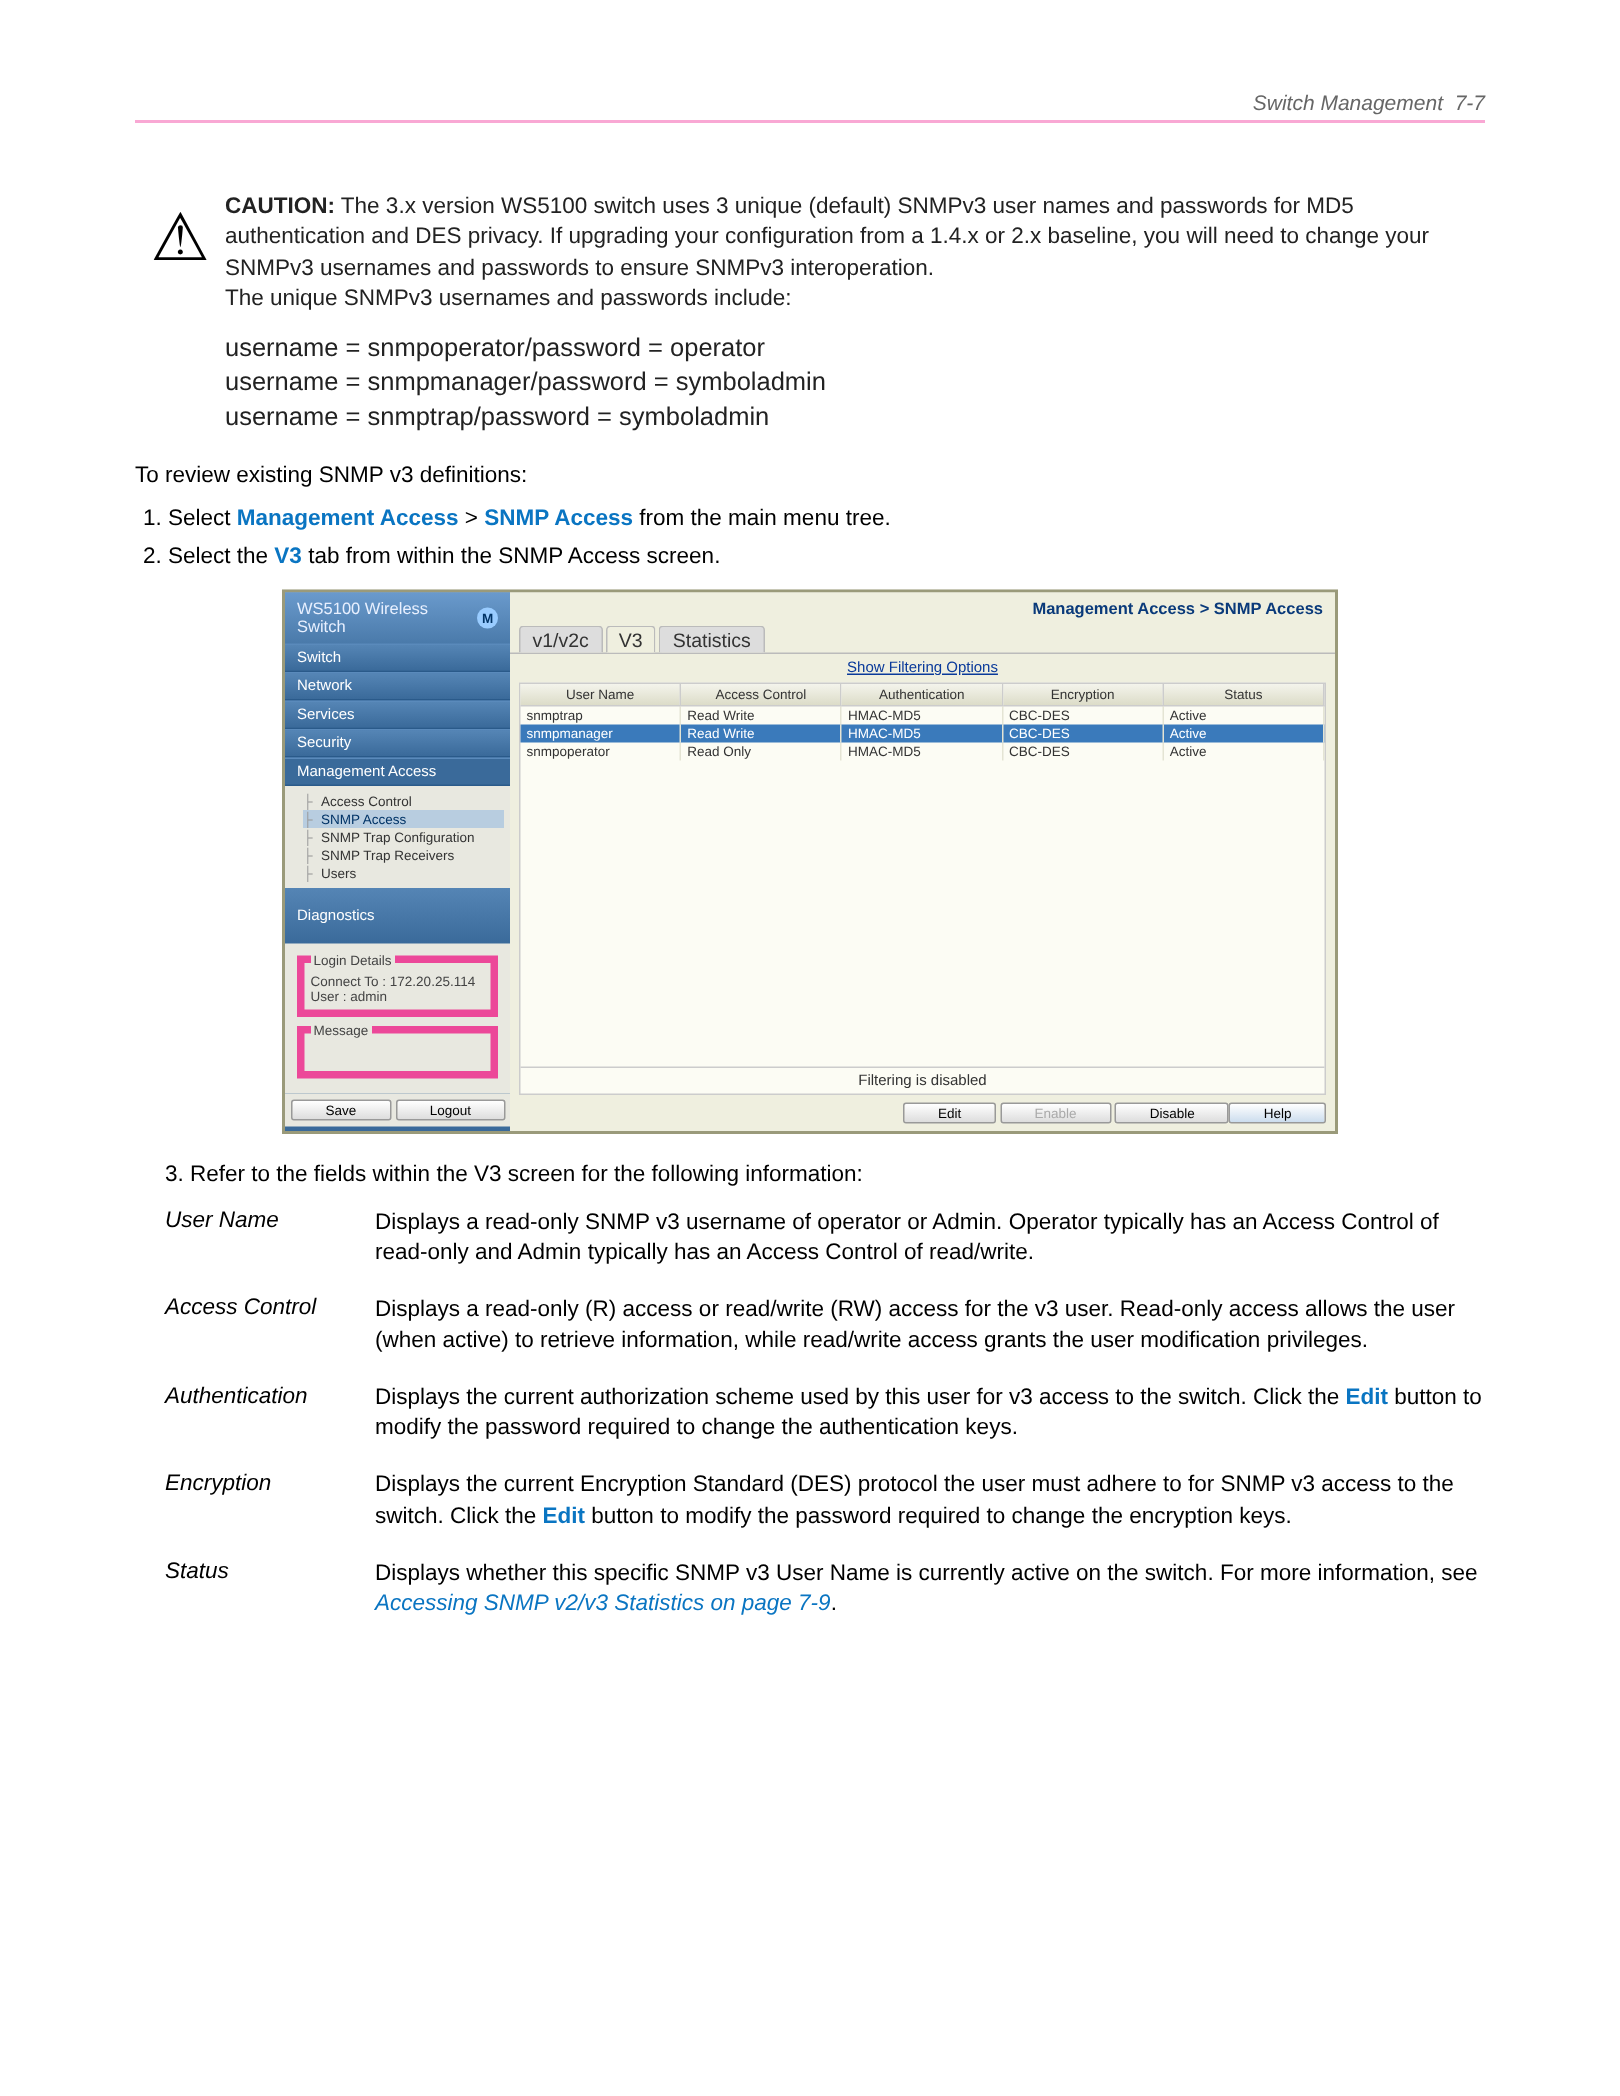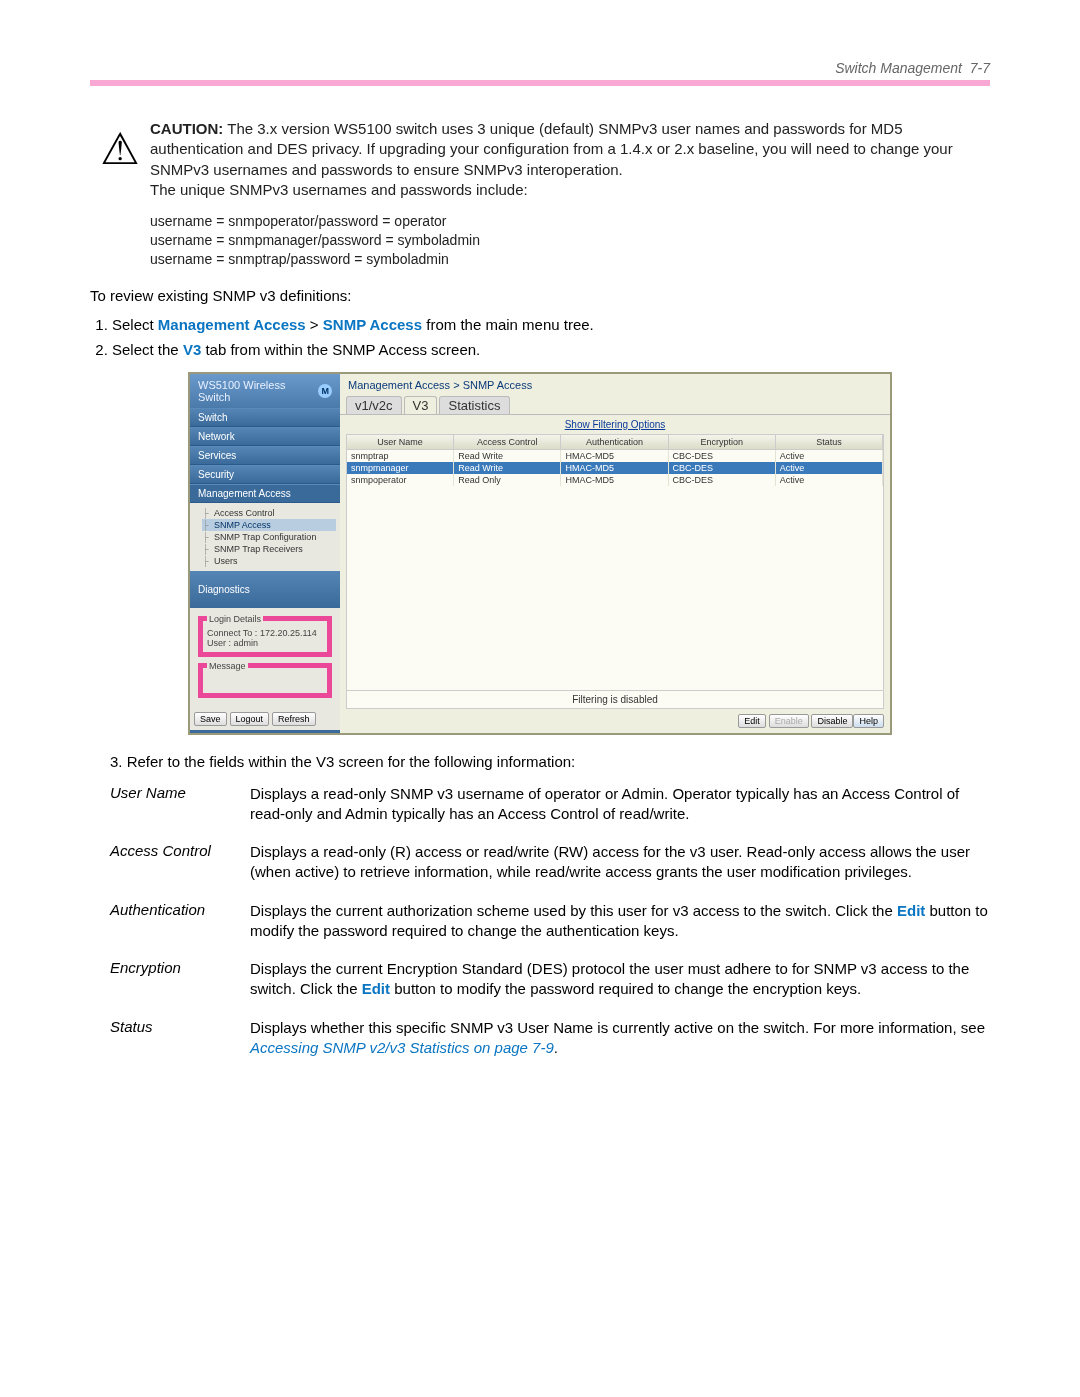--- a/index.html
+++ b/index.html
@@ -10,44 +10,44 @@
   width: 1080px;
 }
 .page {
   padding: 60px 90px 60px 90px;
 }
 .header-line {
   text-align: right;
   font-style: italic;
   color: #666;
   font-size: 14px;
-  border-bottom: 6px solid #f9a8d4;
+  border-bottom: 2px solid #f9a8d4;
   padding-bottom: 4px;
-  margin-bottom: 33px;
+  margin-bottom: 46px;
 }
 .caution-box {
   display: flex;
   margin-bottom: 18px;
 }
 .caution-icon {
   flex: 0 0 60px;
   font-size: 44px;
   text-align: center;
   padding-top: 4px;
 }
 .caution-text {
   flex: 1;
   font-size: 15px;
   line-height: 1.35;
   color: #222;
 }
 .caution-text strong { font-weight: bold; }
 .creds {
   margin-top: 12px;
-  font-size: 14px;
+  font-size: 17px;
   line-height: 1.35;
 }
 .review-line {
   font-size: 15px;
   margin: 16px 0 12px 0;
 }
 ol.steps {
   font-size: 15px;
   padding-left: 22px;
   margin: 0 0 14px 0;
@@ -137,31 +137,32 @@
   background: #e8e8e0;
   padding: 4px;
   display: flex;
   gap: 3px;
 }
 .ss-sm-btn {
   background: linear-gradient(#fff, #ddd);
   border: 1px solid #999;
   border-radius: 2px;
   font-size: 9px;
-  padding: 1px 5px;
+  padding: 1px 22px;
 }
 .ss-main {
   flex: 1;
   background: #efefdf;
 }
 .ss-bc {
   color: #0a3a7a;
-  font-weight: normal;
+  font-weight: bold;
   padding: 5px 8px;
   font-size: 11px;
+  text-align: right;
 }
 .ss-tabs {
   display: flex;
   gap: 2px;
   padding: 0 6px;
   border-bottom: 1px solid #bbb;
 }
 .ss-tab {
   background: #ddd;
   border: 1px solid #bbb;

